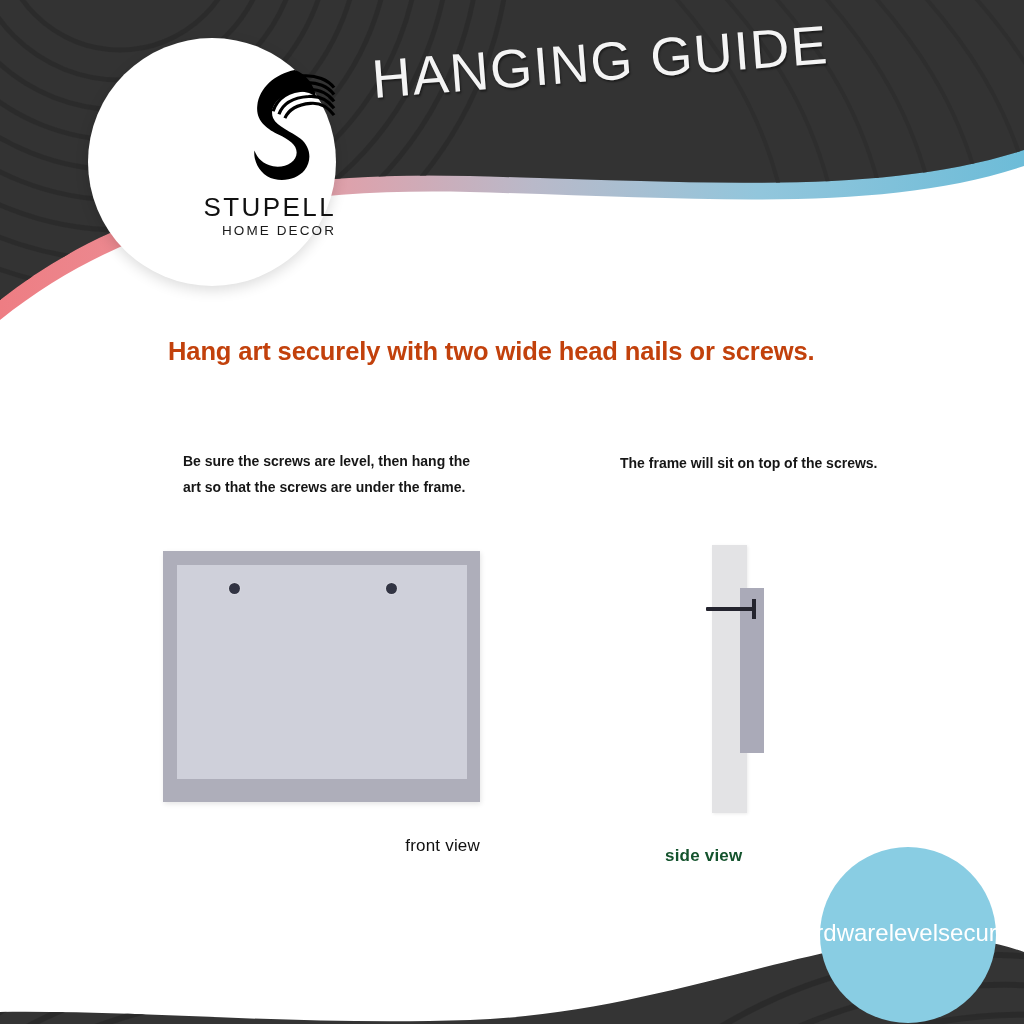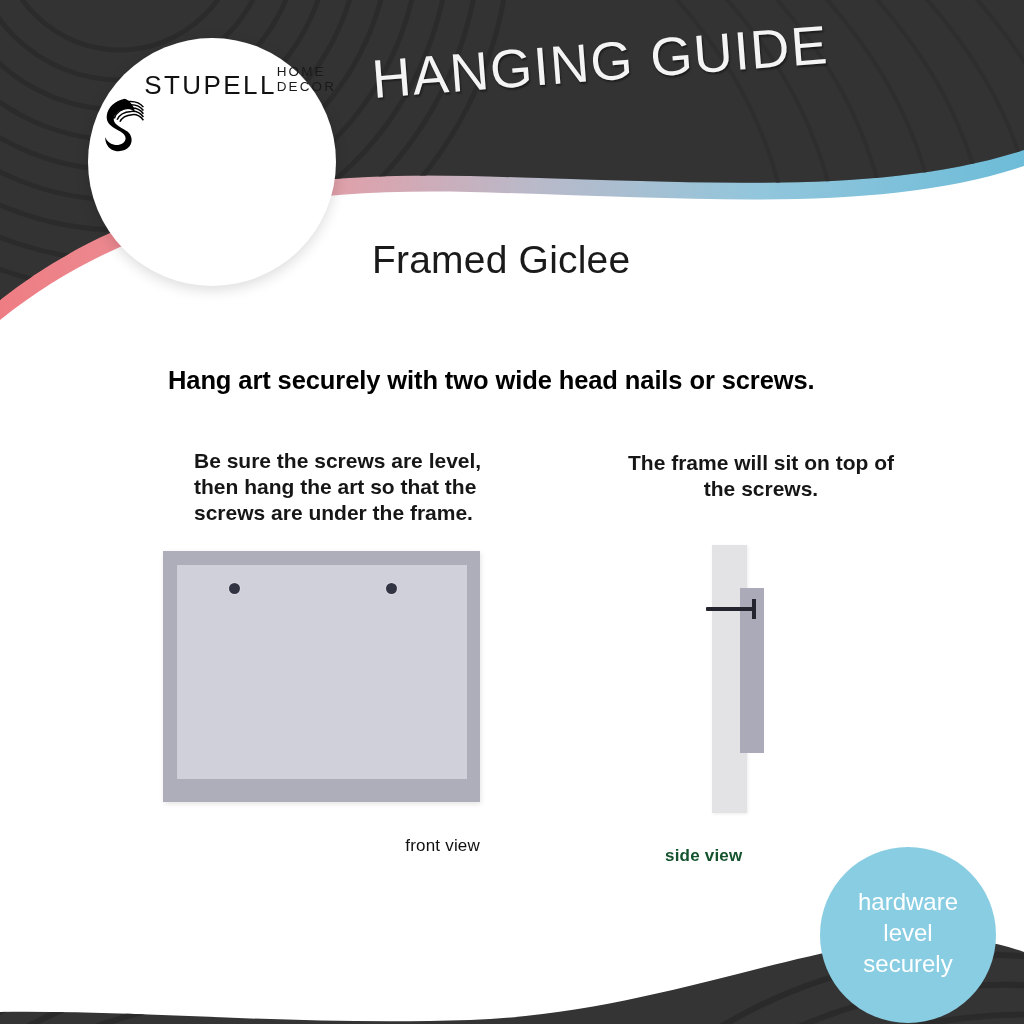--- a/index.html
+++ b/index.html
@@ -30,21 +30,22 @@
   #logo-badge {
     position: absolute;
     left: 88px;
     top: 38px;
     width: 248px;
     height: 248px;
     border-radius: 50%;
     background: #ffffff;
     box-shadow: 0 4px 14px rgba(0,0,0,0.14);
     display: flex;
-    align-items: flex-start;
+    flex-direction: column;
+    align-items: flex-end;
     justify-content: flex-start;
     box-sizing: border-box;
     padding-top: 26px;
   }
   #logo-mark {
     width: 118px;
     height: 122px;
   }
   #logo-wordmark {
     font-size: 26px;
@@ -83,46 +84,43 @@
     color: #1a1a1a;
     white-space: nowrap;
     letter-spacing: 0.2px;
   }
   #main-instruction {
     position: absolute;
     left: 168px;
     top: 337px;
     font-size: 25.5px;
     font-weight: 600;
-    color: #000000;
+    color: #c2410c;
     white-space: nowrap;
     letter-spacing: -0.1px;
-    margin-top: 29px;
   }
 
   
   .caption {
     position: absolute;
-    font-size: 21px;
+    font-size: 14px;
     font-weight: 600;
     color: #161616;
     line-height: 26px;
-    margin-left: 11px;
   }
   #front-caption {
     left: 183px;
     top: 448px;
     width: 300px;
     text-align: left;
   }
   #side-caption {
-    left: 605px;
+    left: 620px;
     top: 450px;
     width: 290px;
-    text-align: center;
   }
 
   
   #front-view-diagram {
     position: absolute;
     left: 163px;
     top: 551px;
     width: 317px;
     height: 251px;
     background: #aeaeba;
@@ -217,21 +215,21 @@
   
   #hardware-badge {
     position: absolute;
     left: 820px;
     top: 847px;
     width: 176px;
     height: 176px;
     border-radius: 50%;
     background: #89cde3;
     display: flex;
-    flex-direction: column;
+    flex-direction: row;
     align-items: center;
     justify-content: center;
     color: #ffffff;
     font-size: 24px;
     line-height: 31px;
     font-weight: 400;
     text-align: center;
     box-sizing: border-box;
     padding-bottom: 6px;
   }
@@ -321,21 +319,20 @@
         <path d="M62,51 C66,40 77,34 92,33 C103,32 112,37 118,45"></path>
         <path d="M68,55 C72,46 82,41 94,40 C104,39 112,44 118,52"></path>
       </g>
     </svg>
     <div id="logo-wordmark">STUPELL</div>
     <div id="logo-subtitle">HOME DECOR</div>
   </div>
 
   <div id="hanging-guide-title">HANGING GUIDE</div>
 
-  <div id="product-type-title">Framed Giclee</div>
 
   <div id="main-instruction">Hang art securely with two wide head nails or screws.</div>
 
   <div class="caption" id="front-caption">Be sure the screws are level, then hang the art so that the screws are under the frame.</div>
 
   <div id="front-view-diagram">
     <div id="front-view-mat"></div>
     <div class="screw-dot" id="screw-dot-left"></div>
     <div class="screw-dot" id="screw-dot-right"></div>
   </div>

